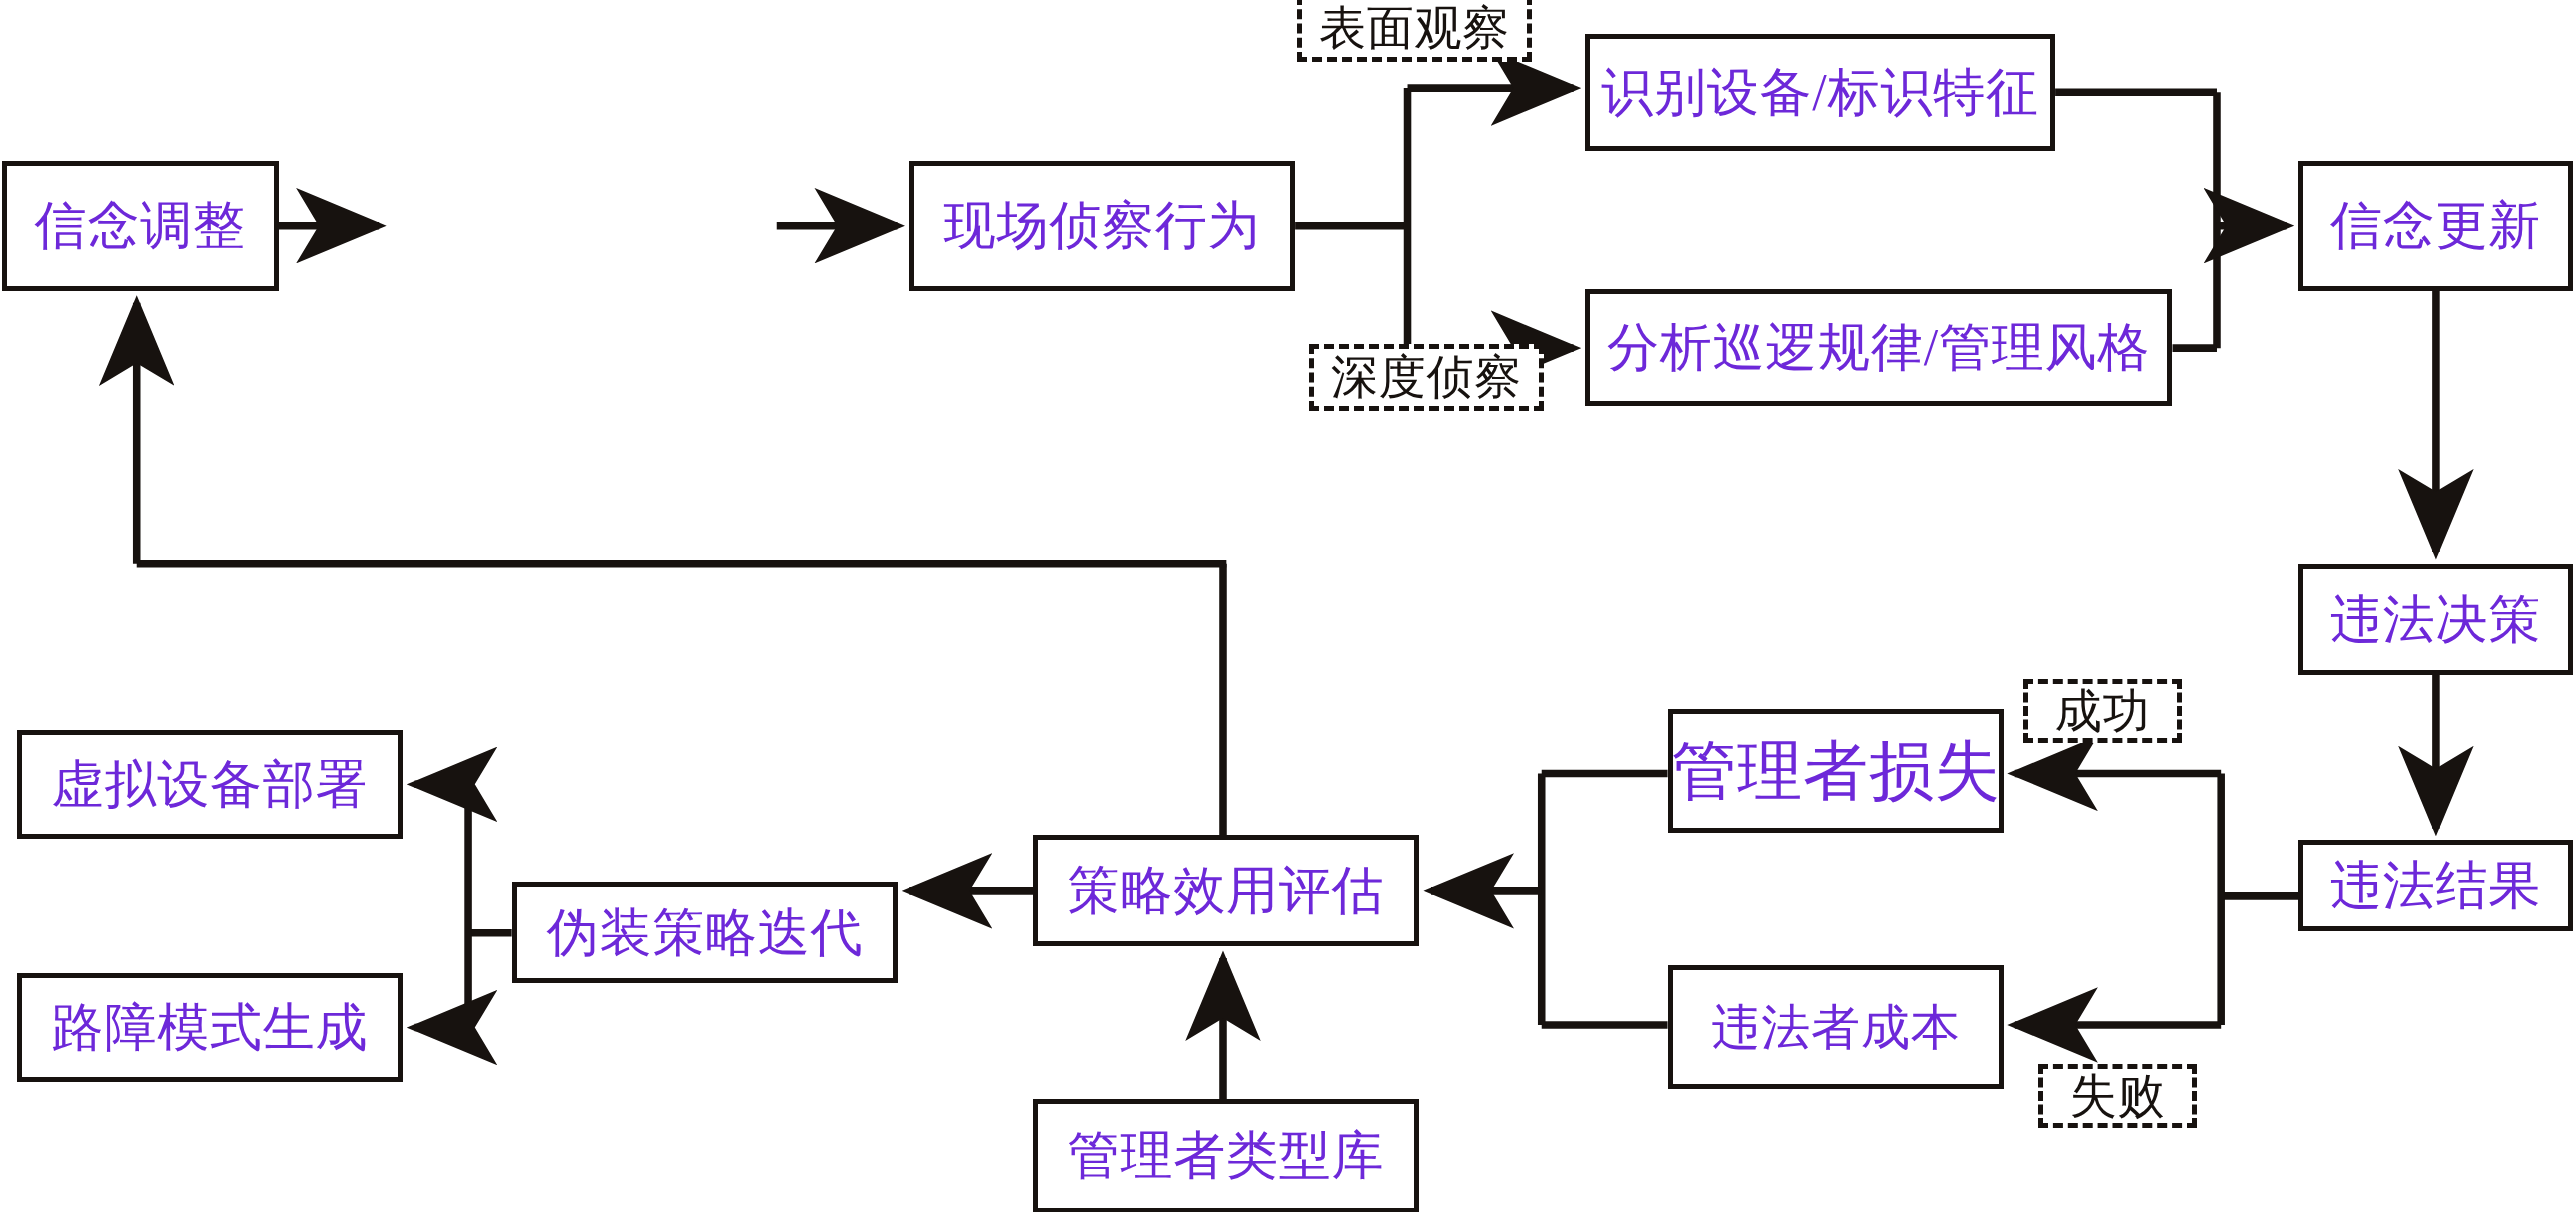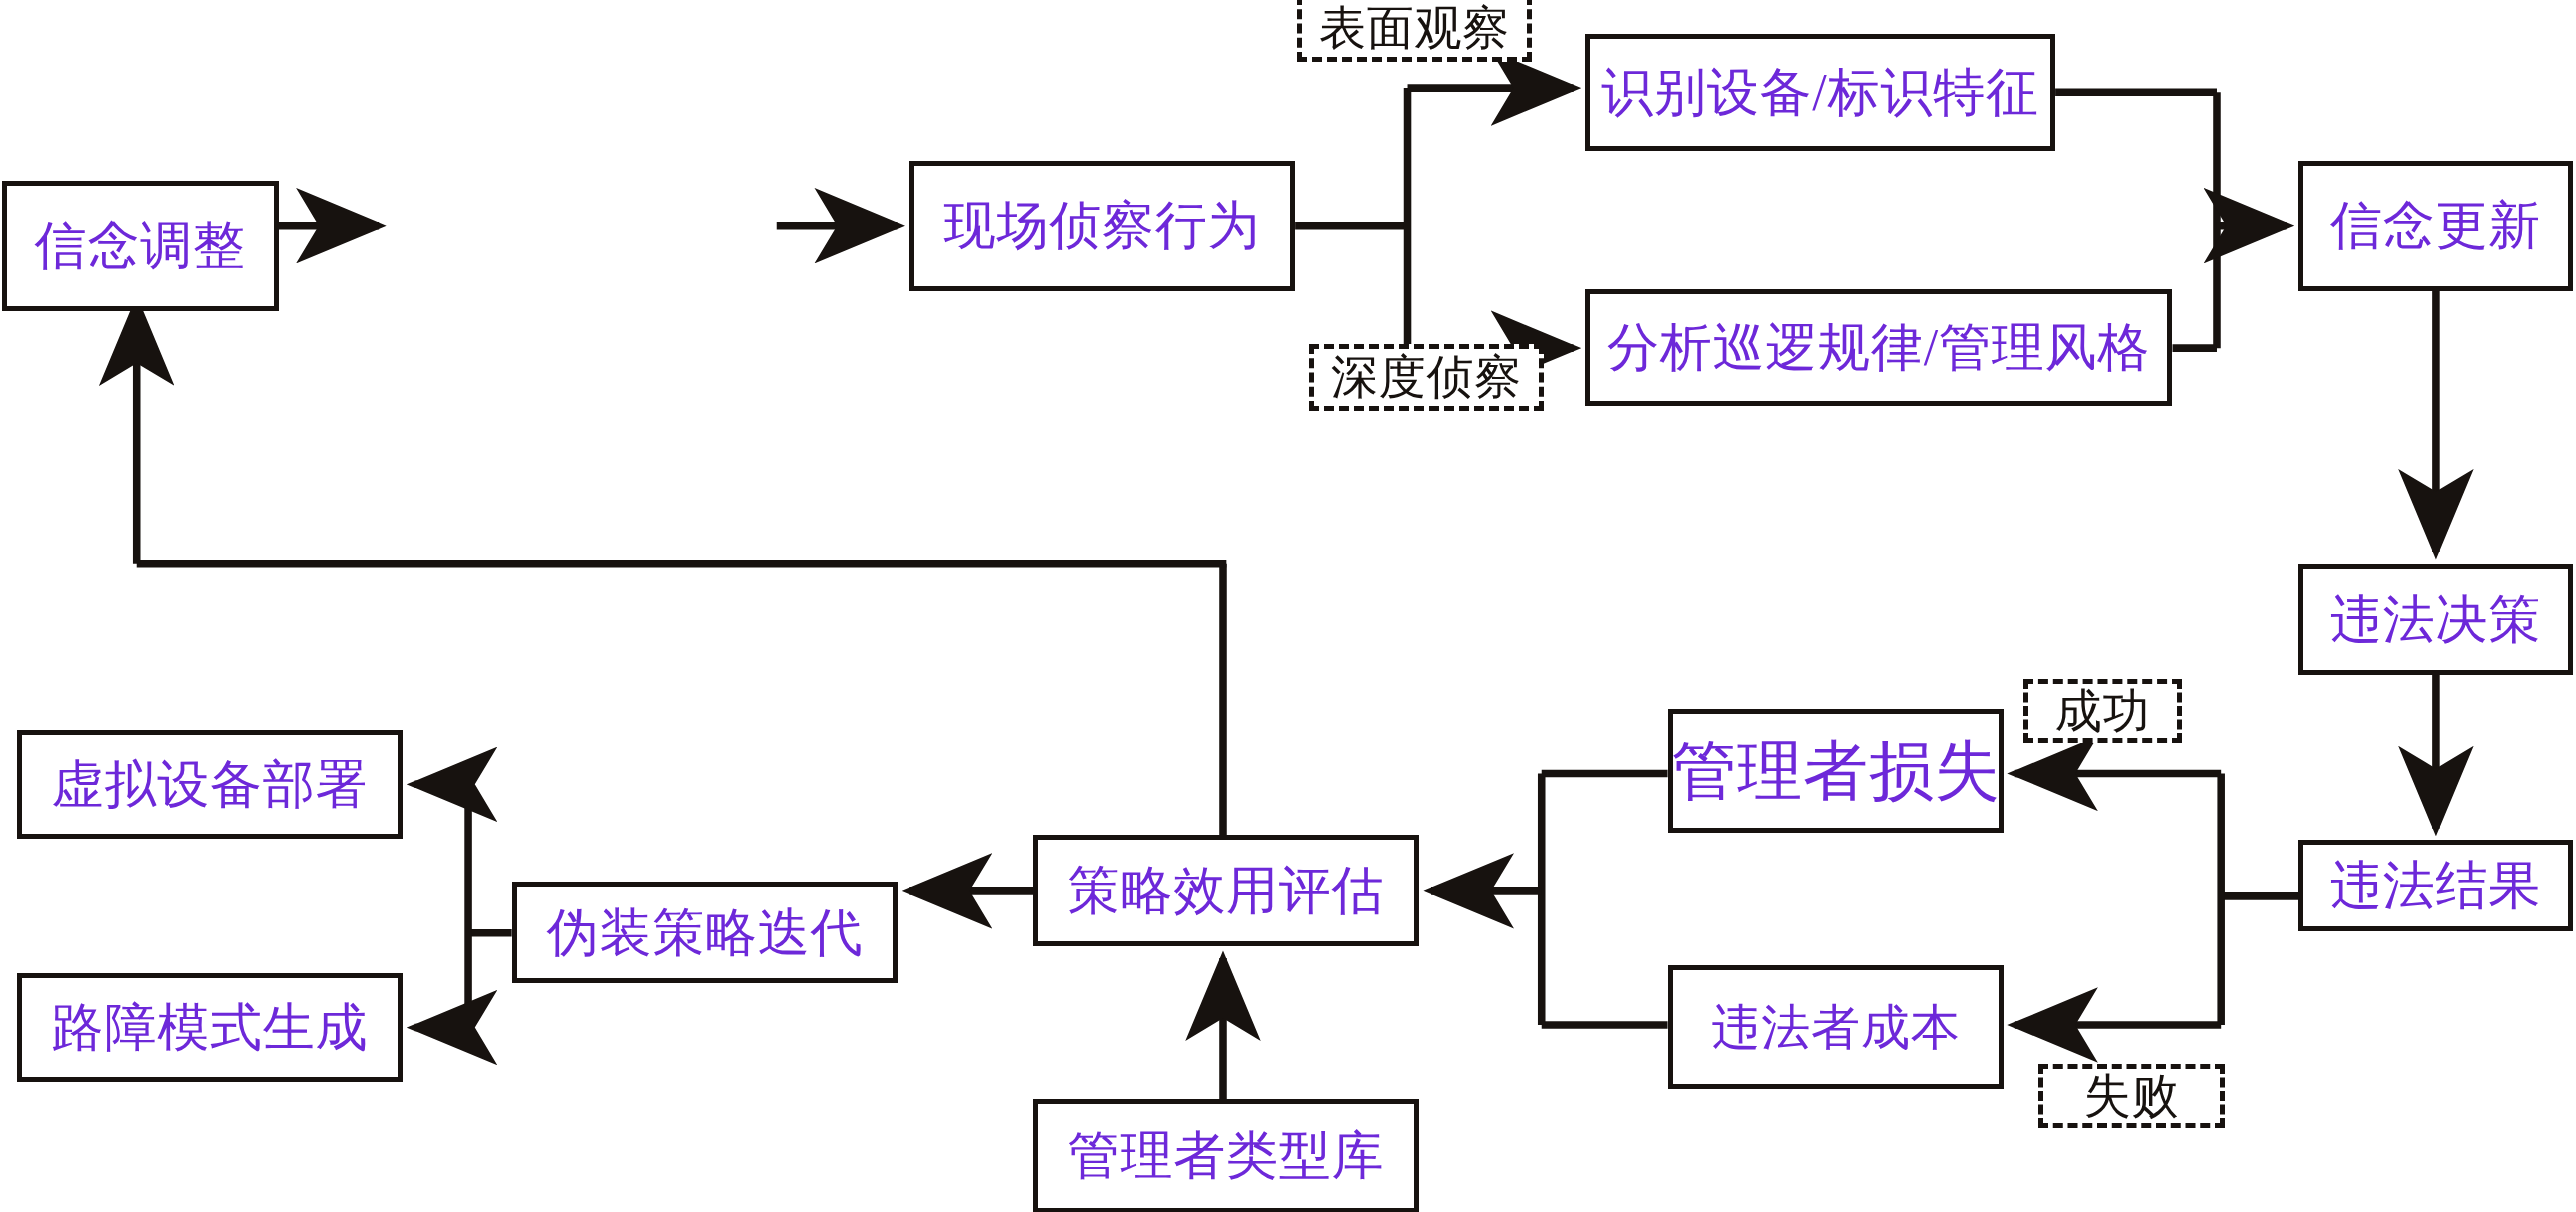--- a/index.html
+++ b/index.html
@@ -82,21 +82,21 @@
       <line x1="558" y1="935" x2="558" y2="1225"></line>
       <line x1="558" y1="935" x2="494" y2="935" marker-end="url(#ah)"></line>
       <line x1="558" y1="1225" x2="494" y2="1225" marker-end="url(#ah)"></line>
 
       <line x1="1458" y1="996" x2="1458" y2="672"></line>
       <line x1="1462" y1="672" x2="163" y2="672"></line>
       <line x1="163" y1="672" x2="163" y2="361" marker-end="url(#ah)"></line>
     </g>
   </svg>
 
-  <div class="node" style="left:1.7px;top:161px;width:277px;height:130px;margin-top:20px;">
+  <div class="node" style="left:1.7px;top:161px;width:277px;height:130px;">
     <span>信念调整</span>
   </div>
 
 
   <div class="node" style="left:909px;top:161px;width:386px;height:130px;">
     <span>现场侦察行为</span>
   </div>
 
   <div class="node" style="left:1585px;top:34px;width:470px;height:117px;">
     <span>识别设备/标识特征</span>
@@ -151,18 +151,18 @@
   </div>
 
   <div class="tag" style="left:1309px;top:344px;width:235px;height:67px;">
     <span>深度侦察</span>
   </div>
 
   <div class="tag" style="left:2023px;top:679px;width:159px;height:64px;">
     <span>成功</span>
   </div>
 
-  <div class="tag" style="left:2038px;top:1064px;width:187px;height:64px;justify-content:center;">
+  <div class="tag" style="left:2038px;top:1064px;width:159px;height:64px;justify-content:center;">
     <span>失败</span>
   </div>
 
 </div>
 
 
 </body></html>

